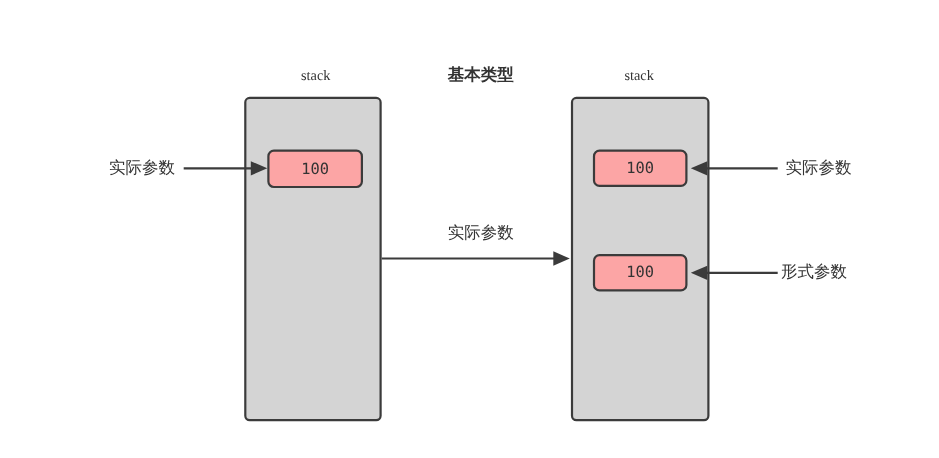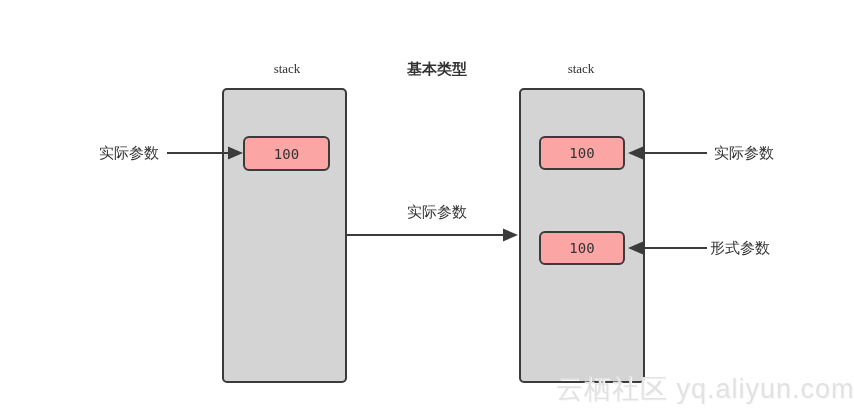--- a/index.html
+++ b/index.html
@@ -135,15 +135,14 @@
       <line x1="707" y1="153" x2="641" y2="153"></line>
       <polygon points="628,153 643,146.5 643,159.5"></polygon>
     </g>
 
     <g>
       <line x1="707" y1="248" x2="641" y2="248"></line>
       <polygon points="628,248 643,241.5 643,254.5"></polygon>
     </g>
   </svg>
 
-  <div class="watermark">云栖社区 yq.aliyun.com</div>
 
 </div>
 
 </body></html>

